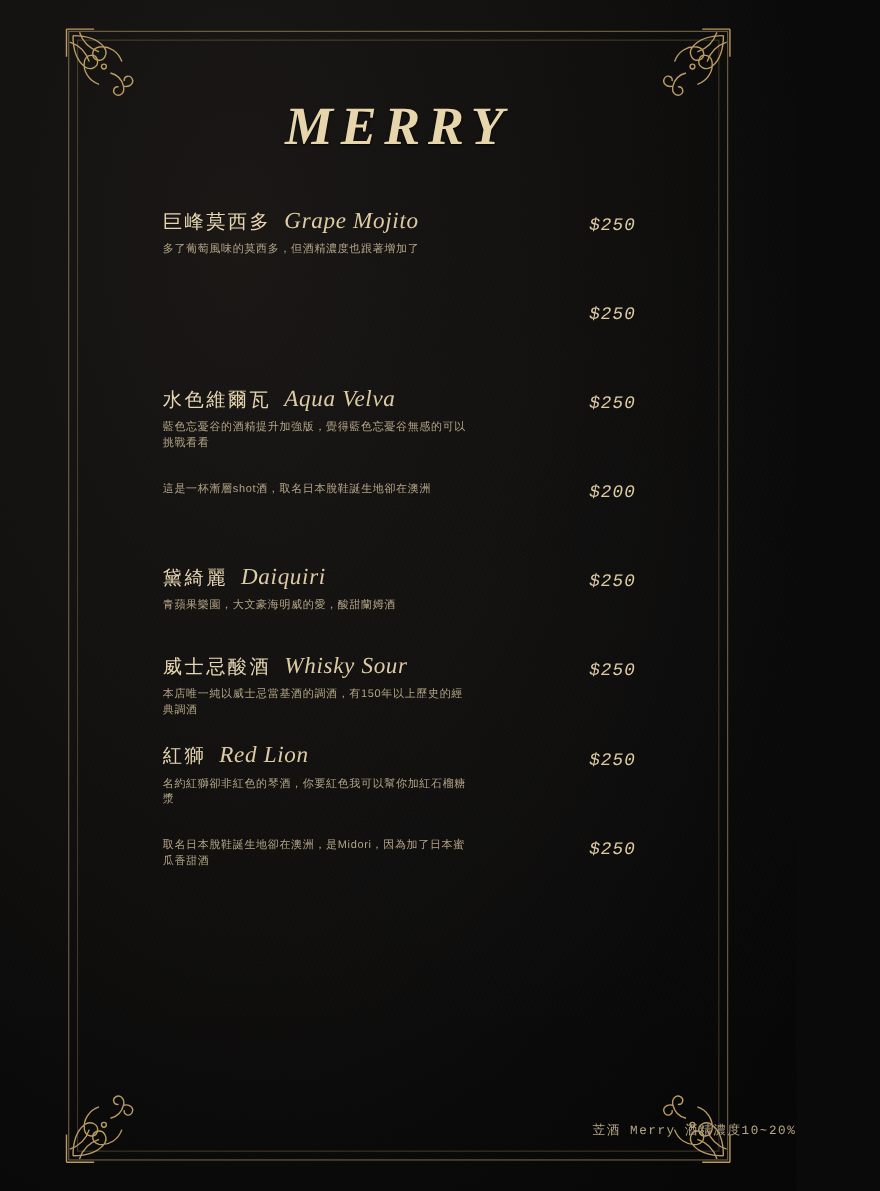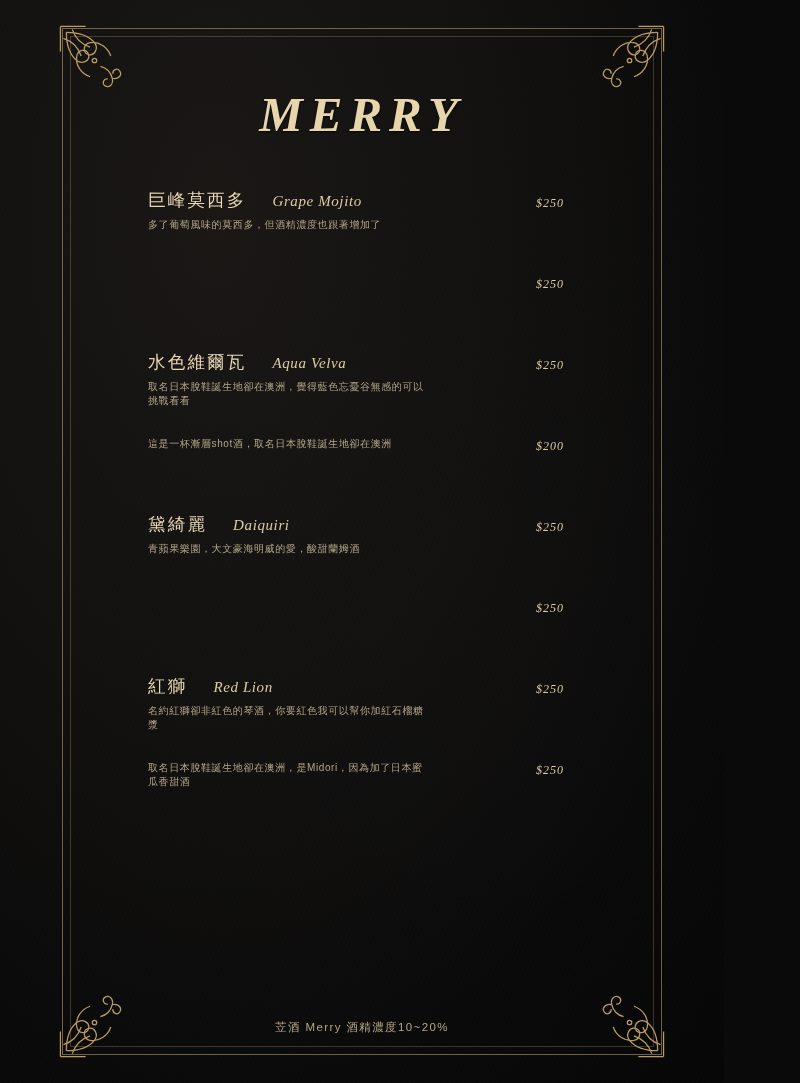--- a/index.html
+++ b/index.html
@@ -87,60 +87,60 @@
   }
   .item-left {
     position: absolute;
     left: 0;
     top: 0;
     right: 160px;
   }
   .name-row {
     display: flex;
     align-items: baseline;
-    gap: 26px;
+    gap: 12px;
   }
   .name-zh {
     font-family: "Liberation Serif", serif;
     font-size: 17.5px;
     letter-spacing: 2.2px;
     color: #e6d6b2;
   }
   .name-en {
     font-family: "Liberation Serif", serif;
     font-style: italic;
-    font-size: 15px;
+    font-size: 21px;
     letter-spacing: 0.6px;
     color: #ddcba4;
   }
   .desc {
     margin-top: 6px;
     font-family: Liberation Sans, sans-serif;
     font-size: 10px;
     letter-spacing: 0.6px;
     color: #b3a486;
   }
   .price {
     position: absolute;
-    right: 20px;
+    right: 6px;
     top: 8px;
-    font-family: Liberation Serif, serif;
+    font-family: Liberation Mono, monospace;
     font-style: italic;
-    font-size: 12px;
+    font-size: 16px;
     letter-spacing: 1px;
     color: #ddcba4;
     white-space: nowrap;
   }
   .footer {
     position: absolute;
     left: 0;
     right: 0;
     bottom: 48px;
-    text-align: center;
-    font-family: Liberation Sans, sans-serif;
+    text-align: right;
+    font-family: Liberation Mono, monospace;
     font-size: 11.5px;
     letter-spacing: 1.4px;
     color: #b5a684;
   }
 </style>
 </head>
 <body>
 
 <div class="page">
   <div class="texture"></div>
@@ -215,21 +215,21 @@
     <div class="item">
       <div class="price">$250</div>
     </div>
 
     <div class="item">
       <div class="item-left">
         <div class="name-row">
           <span class="name-zh">水色維爾瓦</span>
           <span class="name-en">Aqua Velva</span>
         </div>
-        <div class="desc">取名日本脫鞋誕生地卻在澳洲，覺得藍色忘憂谷無感的可以挑戰看看</div>
+        <div class="desc">藍色忘憂谷的酒精提升加強版，覺得藍色忘憂谷無感的可以挑戰看看</div>
       </div>
       <div class="price">$250</div>
     </div>
 
     <div class="item">
       <div class="item-left">
         <div class="desc">這是一杯漸層shot酒，取名日本脫鞋誕生地卻在澳洲</div>
       </div>
       <div class="price">$200</div>
     </div>
@@ -239,20 +239,27 @@
         <div class="name-row">
           <span class="name-zh">黛綺麗</span>
           <span class="name-en">Daiquiri</span>
         </div>
         <div class="desc">青蘋果樂園，大文豪海明威的愛，酸甜蘭姆酒</div>
       </div>
       <div class="price">$250</div>
     </div>
 
     <div class="item">
+      <div class="item-left">
+        <div class="name-row">
+          <span class="name-zh">威士忌酸酒</span>
+          <span class="name-en">Whisky Sour</span>
+        </div>
+        <div class="desc">本店唯一純以威士忌當基酒的調酒，有150年以上歷史的經典調酒</div>
+      </div>
       <div class="price">$250</div>
     </div>
 
     <div class="item">
       <div class="item-left">
         <div class="name-row">
           <span class="name-zh">紅獅</span>
           <span class="name-en">Red Lion</span>
         </div>
         <div class="desc">名約紅獅卻非紅色的琴酒，你要紅色我可以幫你加紅石榴糖漿</div>

